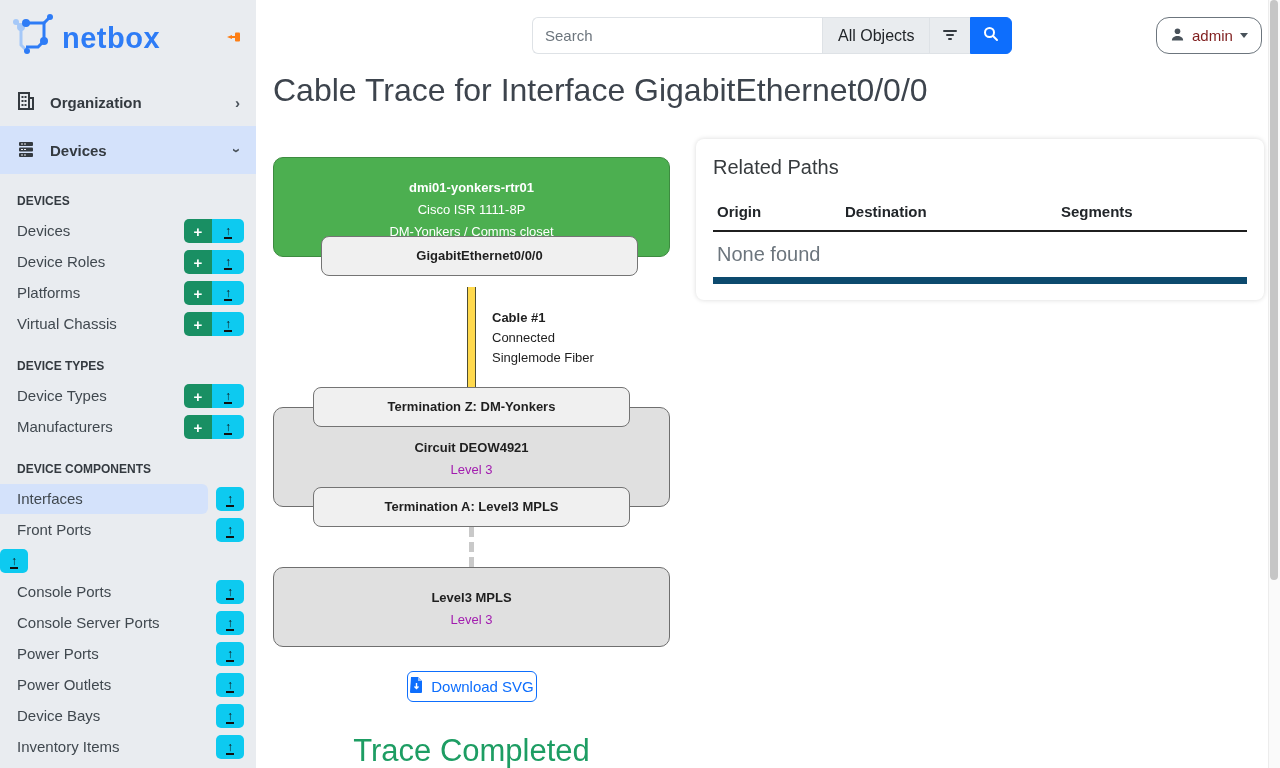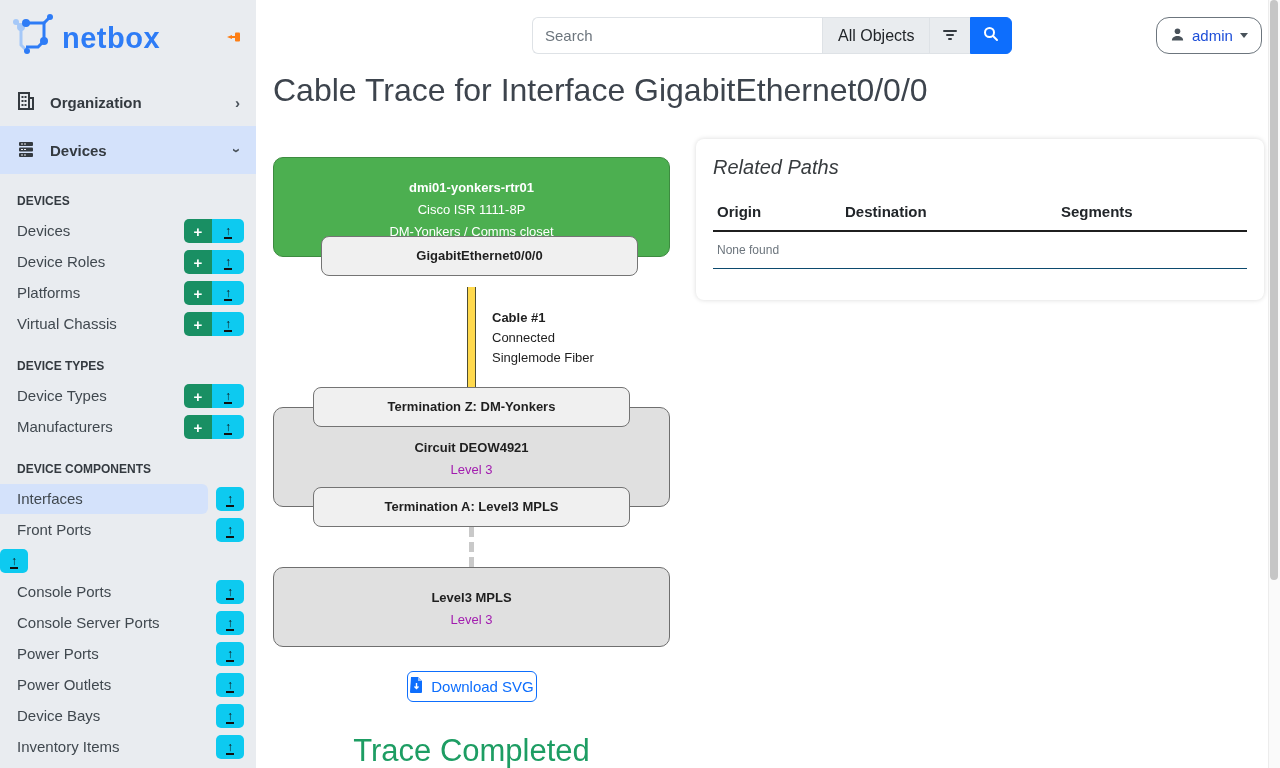--- a/index.html
+++ b/index.html
@@ -43,21 +43,21 @@
   .scope-btn { height:37px; background:#e9ecef; border:1px solid #dee2e6; border-right:none;
                padding:0 15px; font-size:16px; color:#212529; cursor:pointer;
                font-family:"Liberation Sans", sans-serif; }
   .filter-btn { width:41px; height:37px; background:#e9ecef; border:1px solid #dee2e6;
                 border-right:none; cursor:pointer; display:flex; align-items:center; justify-content:center; }
   .search-btn { width:42px; height:37px; background:#0d6efd; border:1px solid #0d6efd;
                 border-radius:0 6px 6px 0; cursor:pointer; display:flex; align-items:center; justify-content:center; }
 
   .user-menu { position:absolute; left:1156px; top:17px; height:37px; display:flex; align-items:center;
                gap:7px; padding:0 13px; border:1px solid #6c757d; border-radius:13px; background:#fff;
-               color:#1d4ed8; font-size:15px; cursor:pointer; }
+               color:#7f1d1d; font-size:15px; cursor:pointer; }
   .caret-down { width:0; height:0; border-left:4px solid transparent; border-right:4px solid transparent;
                 border-top:5px solid #49525a; }
 
   
   .page-title { position:absolute; left:273px; top:72px; font-size:32px; font-weight:400;
                 color:#3d444d; }
 
   
   .node { position:absolute; text-align:center; }
   .device-node { left:273px; top:157px; width:397px; height:100px; background:#4caf50;
@@ -88,27 +88,27 @@
   .download-btn { position:absolute; left:407px; top:671px; width:130px; height:31px;
                   background:#fff; border:1px solid #0d6efd; border-radius:6px; color:#0d6efd;
                   font-size:15px; display:flex; align-items:center; justify-content:center; gap:8px;
                   cursor:pointer; font-family:"Liberation Sans", sans-serif; }
   .trace-result { position:absolute; left:273px; top:733px; width:397px; text-align:center;
                   font-size:31px; font-weight:400; color:#1d9d63; }
 
   
   .card { position:absolute; left:696px; top:139px; width:568px; height:161px; background:#fff;
           border-radius:8px; box-shadow:0 0 5px rgba(0,0,0,.15); padding:17px; }
-  .card-title { font-size:20px; color:#373b3e; margin-bottom:18px;font-style:italic; }
+  .card-title { font-size:20px; color:#373b3e; margin-bottom:18px; }
   .paths-table { width:100%; border-collapse:collapse; }
   .paths-table th { text-align:left; font-size:15px; color:#212529; padding:6px 4px 10px;
                     border-bottom:2px solid #1f1f1f; }
   .paths-table th:nth-child(1){ width:128px; }
   .paths-table th:nth-child(2){ width:216px; }
-  .paths-table td { font-size:12px; color:#6c757d; padding:11px 4px; border-bottom:1px solid #0c4a6e; }
+  .paths-table td { font-size:20px; color:#6c757d; padding:11px 4px; border-bottom:7px solid #0c4a6e; }
 
   
   .scrollbar { position:absolute; right:0; top:0; width:12px; height:768px; background:#fafafa;
                border-left:1px solid #ececec; }
   .scroll-thumb { position:absolute; top:0; right:2px; width:8px; height:580px; background:#c6c6c6;
                   border-radius:4px; cursor:pointer; }
 </style>
 </head>
 <body>
 

